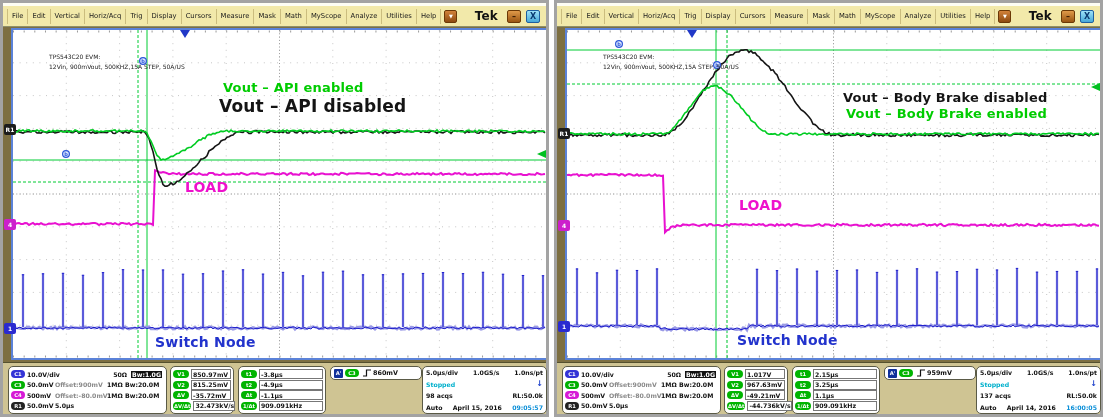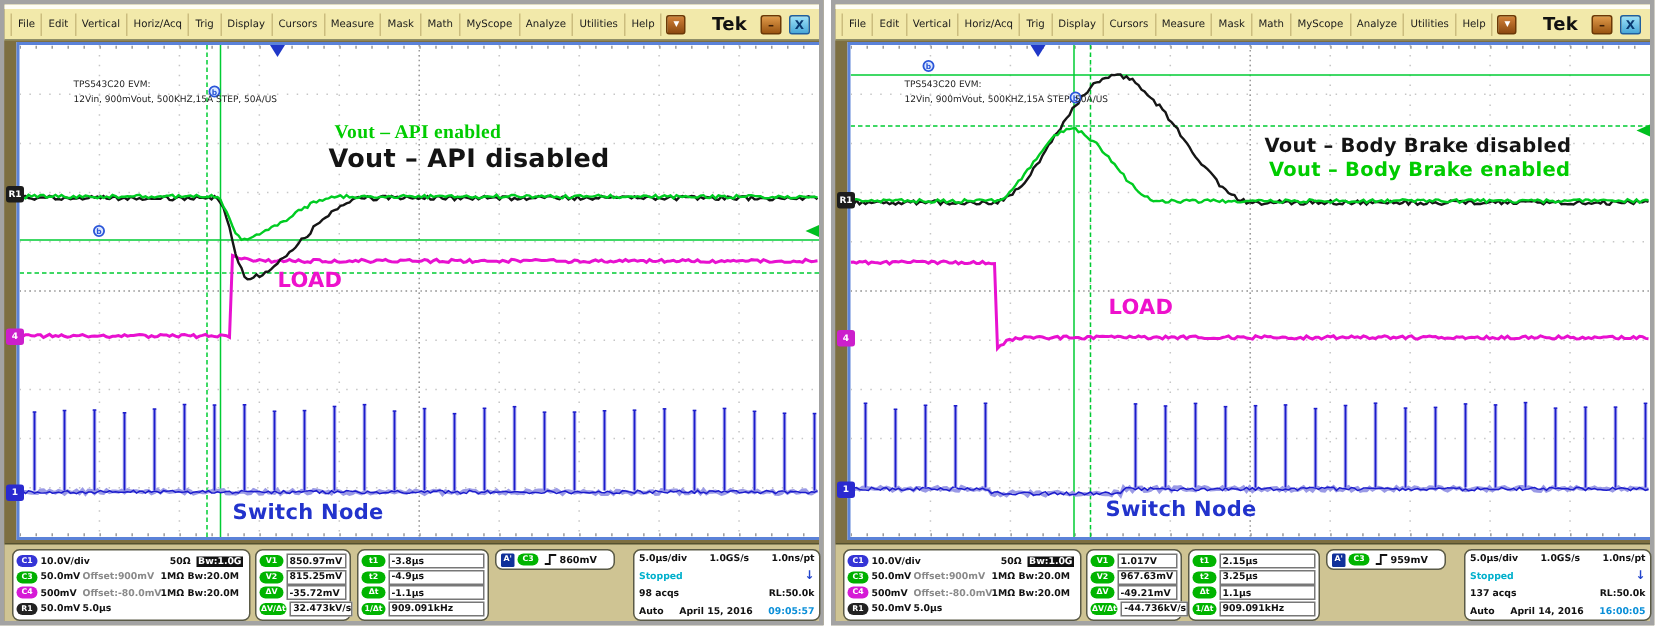--- a/index.html
+++ b/index.html
@@ -30,21 +30,21 @@
   .cell{margin-right:2px}
   .cell.gray{color:#8a8a8a}
   .cell.right{margin-left:auto}
   .cell.chip{background:#111;color:#fff;padding:0 1px;margin-left:2px}
   .meas-box{padding:2px 2px;display:flex;flex-direction:column;justify-content:space-between}
   .v-box{left:167px;top:3px;width:64px;height:48px}
   .t-box{left:235px;top:3px;width:88px;height:48px}
   .meas-row{display:flex;align-items:center;height:10px}
   .meas-row .badge{background:#00b400;min-width:16px}
   .meas-val{flex:1;border:1px solid #777;height:10px;font-size:6.2px;font-weight:bold;padding-left:1px;display:flex;align-items:center;background:#fff;white-space:nowrap;color:#111}
-  .trig-box{left:327px;top:3px;width:80px;height:14px;display:flex;align-items:center;padding:0 3px;font-size:6.4px;font-weight:bold;color:#111;white-space:nowrap}
+  .trig-box{left:327px;top:3px;width:92px;height:14px;display:flex;align-items:center;padding:0 3px;font-size:6.4px;font-weight:bold;color:#111;white-space:nowrap}
   .abadge{width:9px;height:9px;background:#10309a;color:#fff;font-size:5.2px;display:inline-flex;align-items:center;justify-content:center;border-radius:1px;margin-right:2px;flex:none}
   .trig-box .badge{background:#00b400}
   .slope{margin:0 2px;flex:none}
   .tb-box{left:419px;top:3px;width:125px;height:48px;padding:2px 3px;display:flex;flex-direction:column;justify-content:space-between;font-size:6.2px;font-weight:bold;color:#111}
   .tb-row{display:flex;justify-content:space-between;align-items:center;white-space:nowrap}
   .status{color:#00b0cc}
   .trend{color:#2244cc;font-weight:900;font-size:8px;line-height:6px}
   .timeval{color:#0b8fd8}
 </style>
 </head>
@@ -196,21 +196,21 @@
             <circle cx="130" cy="31" r="3.4" fill="#dce8ff" stroke="#2a55d8" stroke-width="1.2"></circle>
             <text x="130" y="33" font-size="5" fill="#2a55d8" text-anchor="middle" font-weight="bold">b</text>
             <circle cx="53" cy="124" r="3.4" fill="#dce8ff" stroke="#2a55d8" stroke-width="1.2"></circle>
             <text x="53" y="126" font-size="5" fill="#2a55d8" text-anchor="middle" font-weight="bold">b</text>
             <polygon points="533,120 533,128 524,124" fill="#00c020"></polygon>
           </svg>
         <div class="annot">
           <div>TPS543C20 EVM:</div>
           <div>12Vin, 900mVout, 500KHZ,15A STEP, 50A/US</div>
         </div>
-        <div class="lbl" style="left: 210px; top: 50px; color: rgb(0, 204, 0); font-size: 13px; font-family: Liberation Serif, serif;">Vout – API enabled</div>
+        <div class="lbl" style="left: 210px; top: 50px; color: rgb(0, 204, 0); font-size: 13px;">Vout – API enabled</div>
         <div class="lbl" style="left: 206px; top: 66px; color: rgb(20, 20, 20); font-size: 17px;">Vout – API disabled</div>
         <div class="lbl" style="left: 172px; top: 149px; color: rgb(238, 17, 204); font-size: 14px;">LOAD</div>
         <div class="lbl" style="left: 142px; top: 304px; color: rgb(34, 51, 204); font-size: 14px;">Switch Node</div>
       </div>
     <div class="edge-marker" style="background: rgb(28, 28, 28); top: 97px;">R1</div>
         <div class="edge-marker" style="background: rgb(204, 31, 204); top: 192px;">4</div>
         <div class="edge-marker" style="background: rgb(42, 42, 208); top: 296px;">1</div>
       </div>
     <div class="readout">
       <div class="box ch-box">

